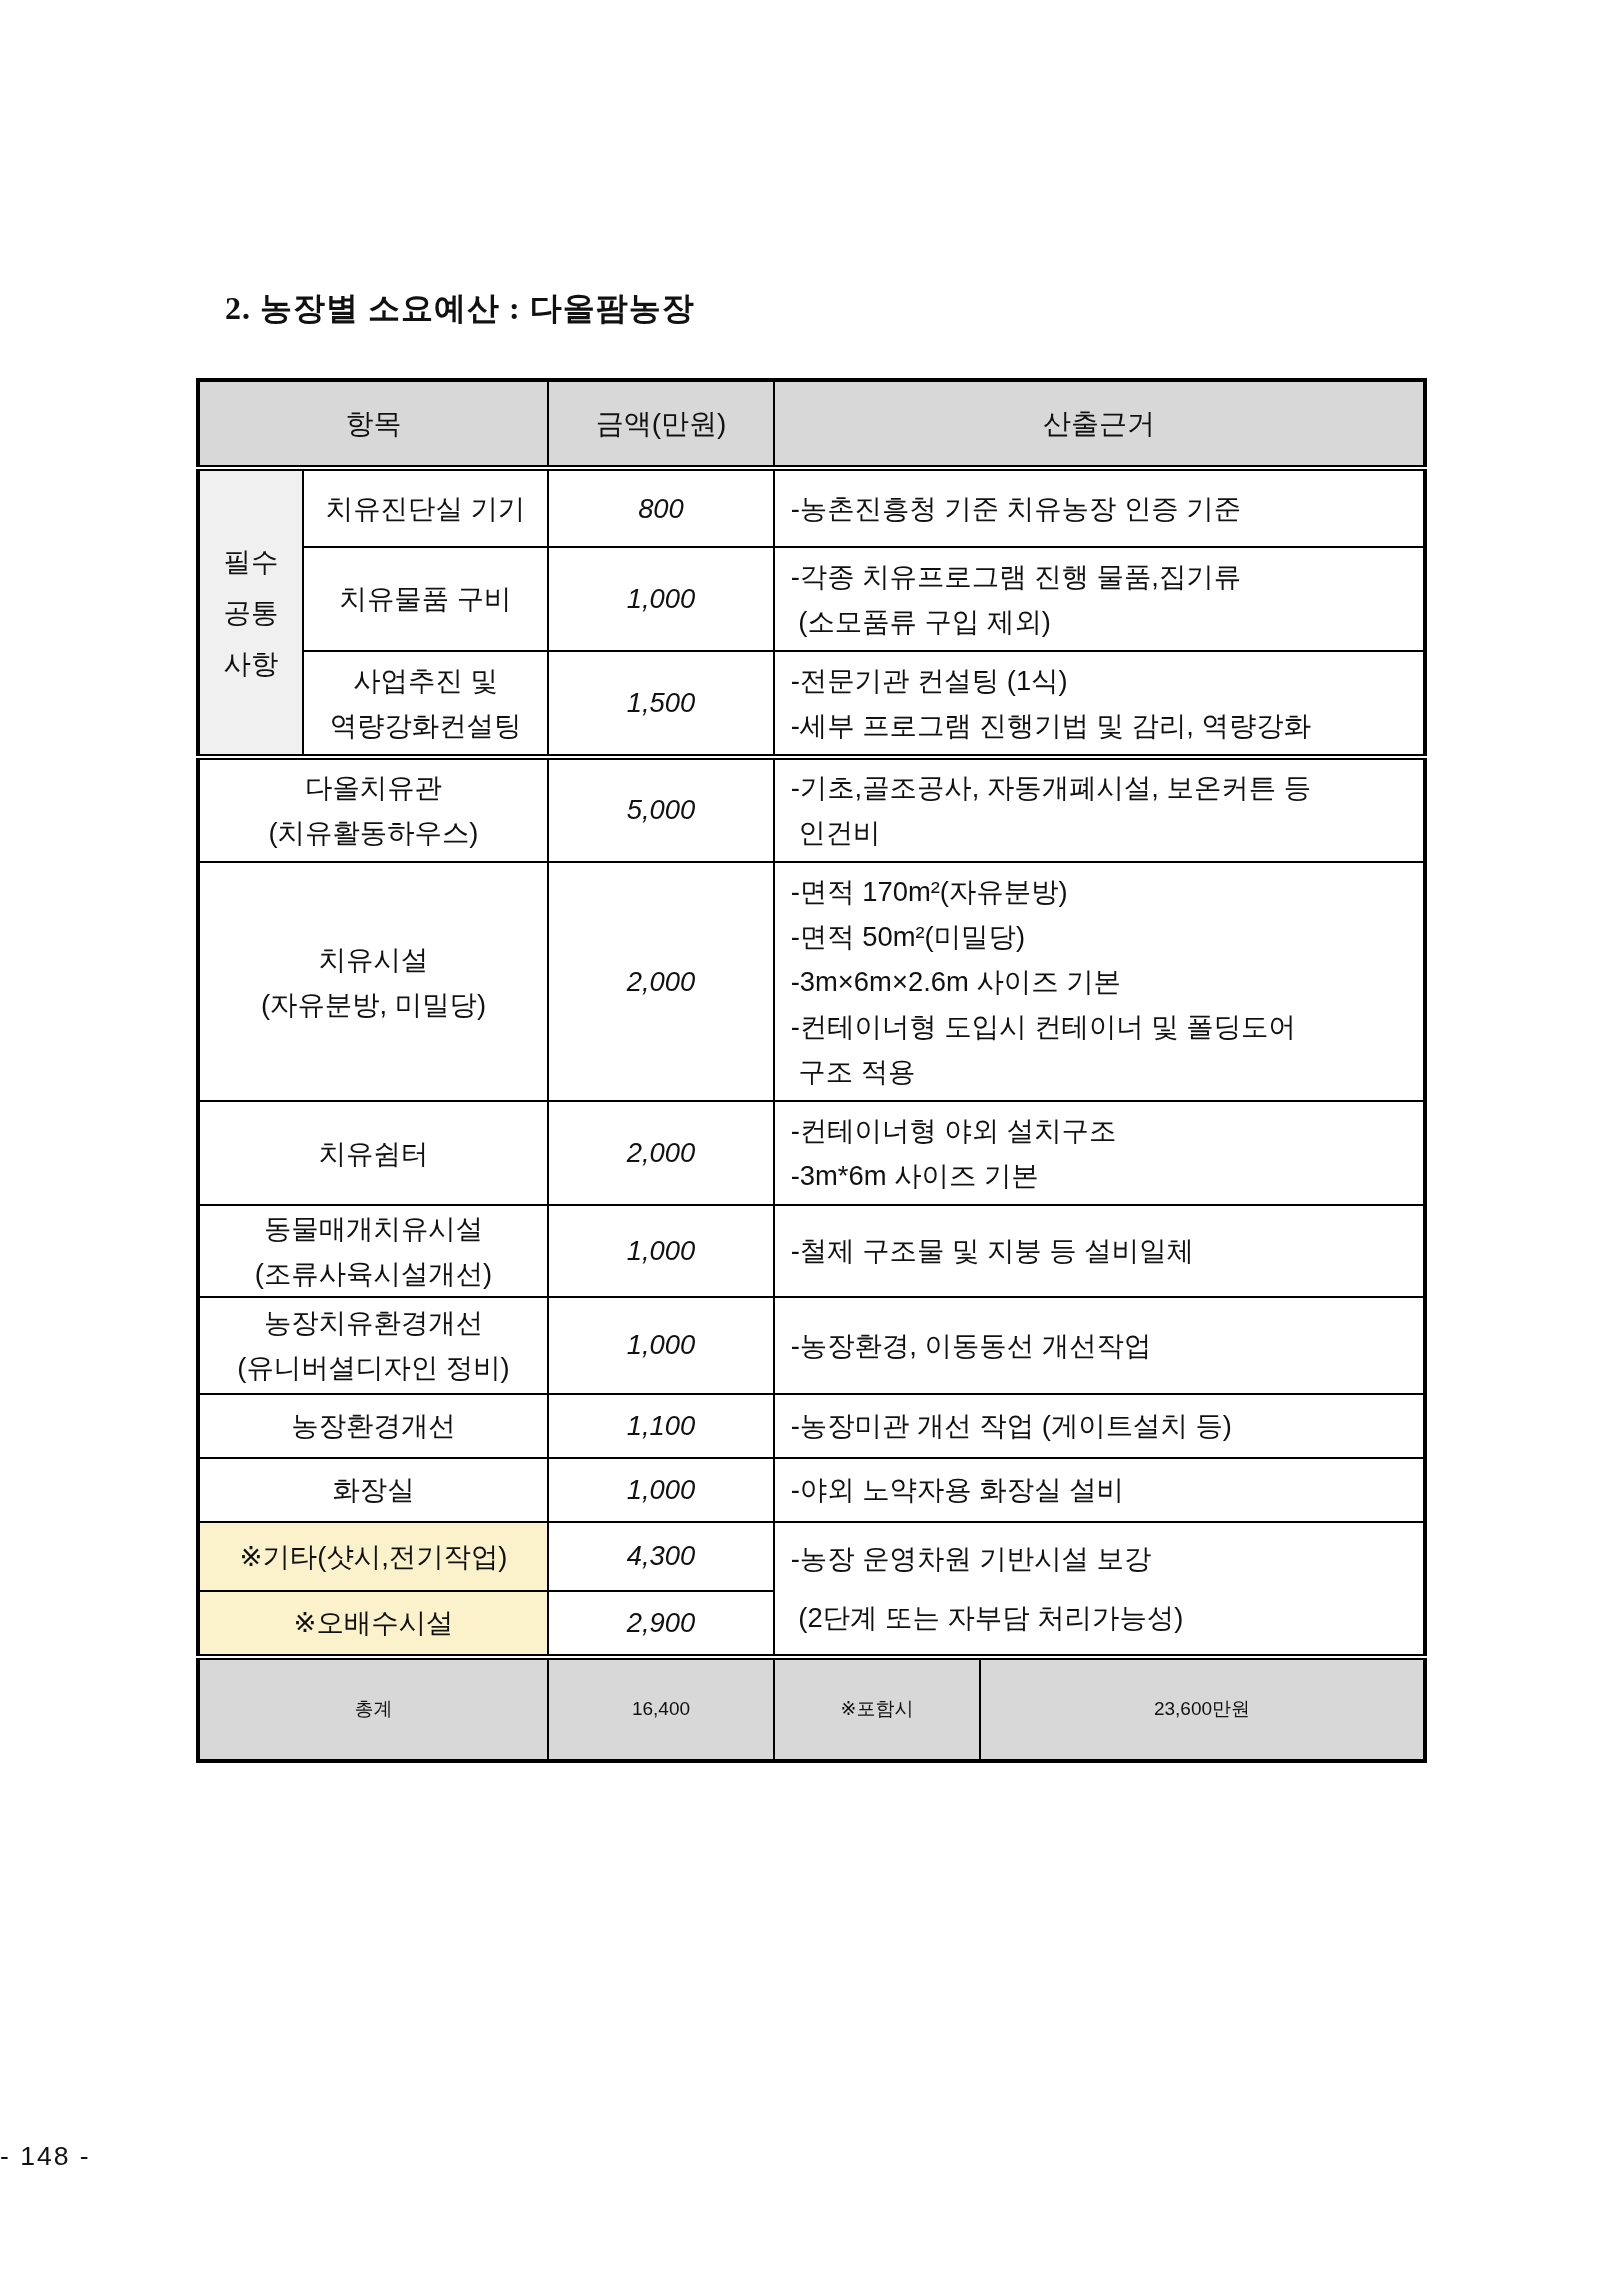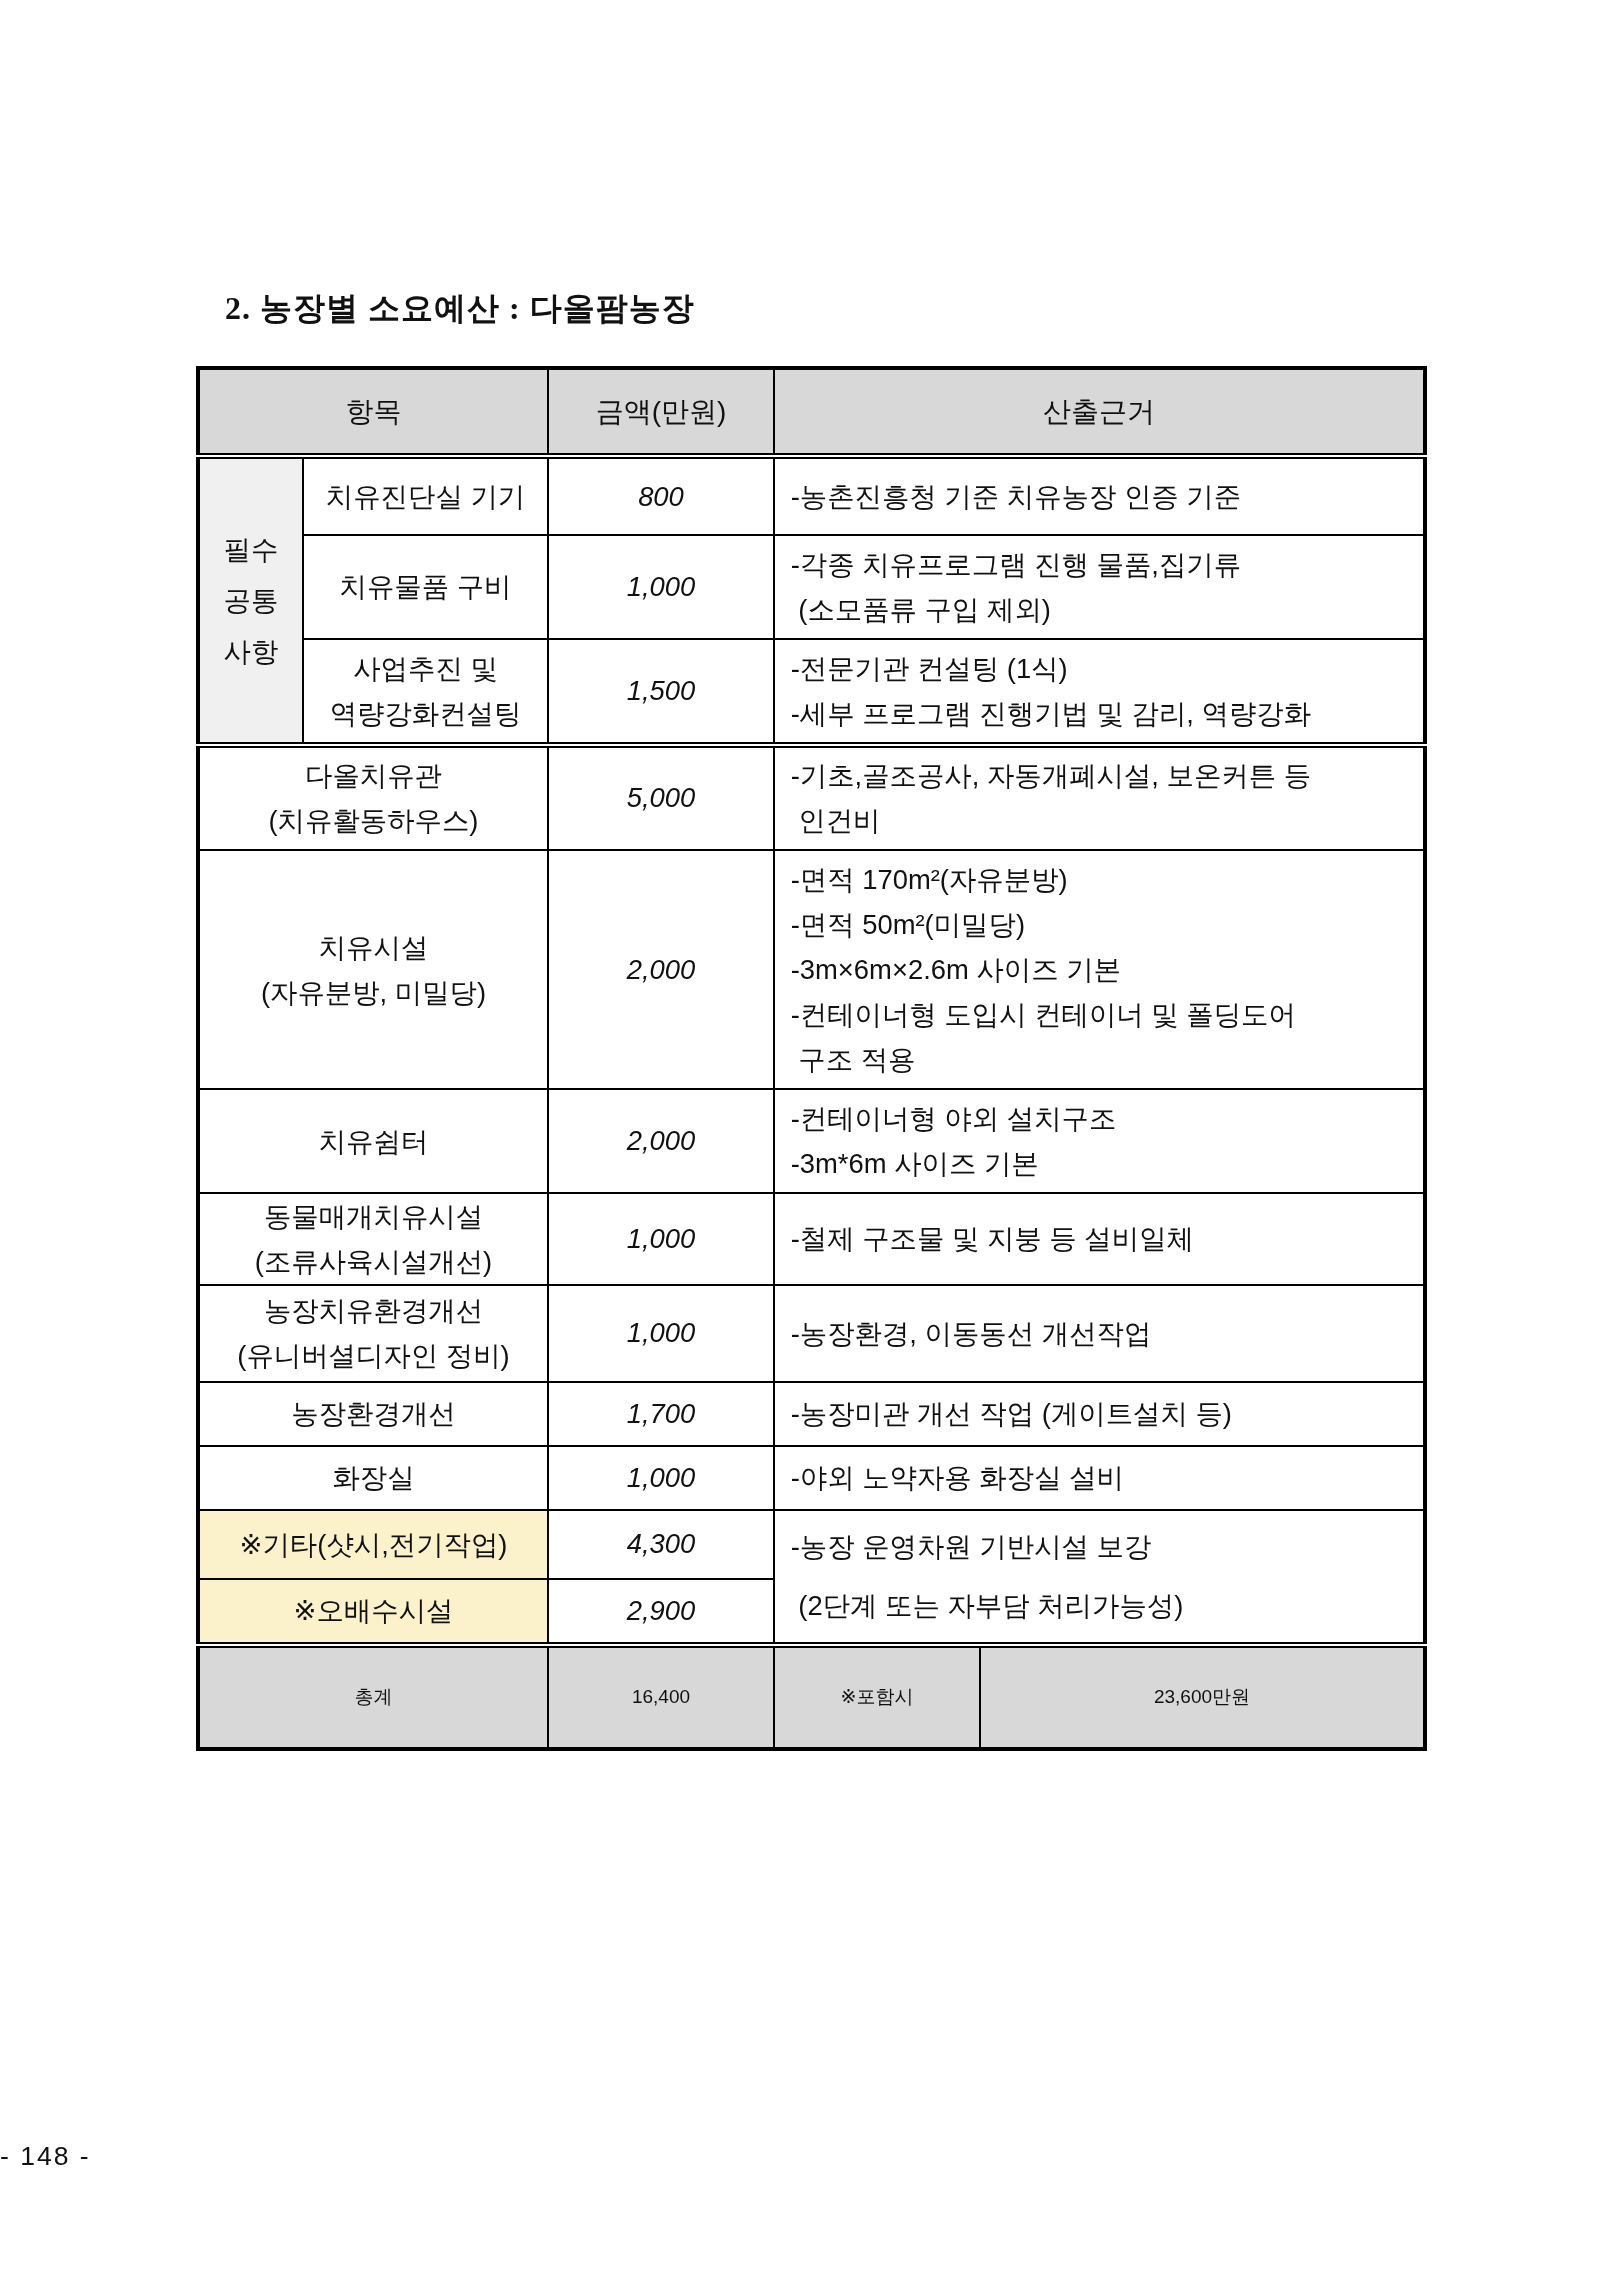--- a/index.html
+++ b/index.html
@@ -15,21 +15,21 @@
     width:1619px;height:2290px;position:relative;
     font-family:"Liberation Sans","DejaVu Sans",sans-serif;
     color:var(--text-color);
   }
   .page-title{
     position:absolute;left:225px;top:287px;
     font-family:"Liberation Serif","DejaVu Serif",serif;
     font-weight:700;font-size:32px;letter-spacing:1px;white-space:nowrap;
   }
   table.budget-table{
-    position:absolute;left:196px;top:366px;width:1227px;
+    position:absolute;left:196px;top:378px;width:1227px;
     border-collapse:collapse;table-layout:fixed;
     border:4.9px solid var(--border-color);
   }
   td{
     border:2px solid var(--border-color);
     font-size:27.4px;vertical-align:middle;overflow:hidden;
   }
   tr.dbl > td{border-top:6.9px double var(--border-color);}
   td.th{
     background:var(--header-bg);text-align:center;font-size:28px;
@@ -154,21 +154,21 @@
 
       <tr class="rh-8">
         <td class="item" colspan="2">농장치유환경개선
 (유니버셜디자인 정비)</td>
         <td class="amt">1,000</td>
         <td class="basis" colspan="2">-농장환경, 이동동선 개선작업</td>
       </tr>
 
       <tr class="rh-9">
         <td class="item" colspan="2">농장환경개선</td>
-        <td class="amt">1,700</td>
+        <td class="amt">1,100</td>
         <td class="basis" colspan="2">-농장미관 개선 작업 (게이트설치 등)</td>
       </tr>
 
       <tr class="rh-10">
         <td class="item" colspan="2">화장실</td>
         <td class="amt">1,000</td>
         <td class="basis" colspan="2">-야외 노약자용 화장실 설비</td>
       </tr>
 
       <tr class="rh-11">

